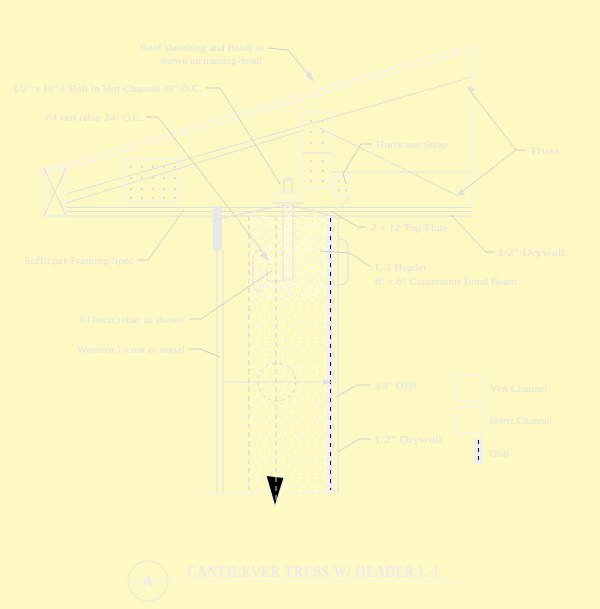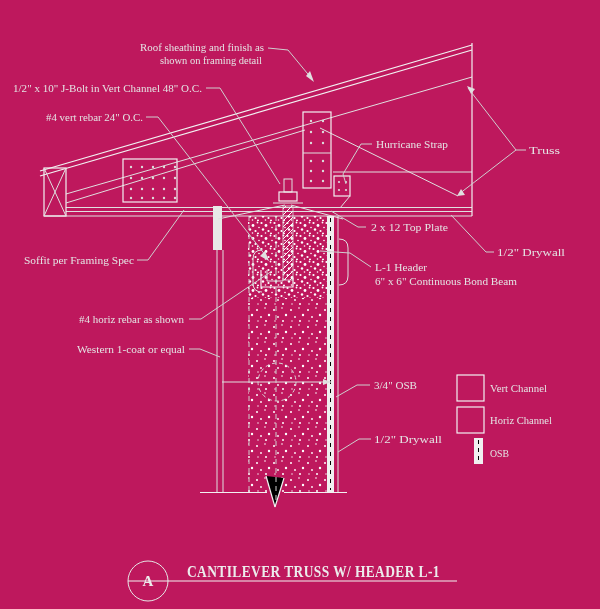--- a/index.html
+++ b/index.html
@@ -1,16 +1,16 @@
 <!DOCTYPE html>
 <html><head>
 <meta charset="utf-8">
 <style>
   html,body{margin:0;padding:0;background:#000;}
-  .canvas{position:relative;width:600px;height:609px;background:#be185d;overflow:hidden;}
+  .canvas{position:relative;width:600px;height:609px;background:#fef9c3;overflow:hidden;}
   svg{display:block;}
   text{font-family:"Liberation Serif", serif;fill:#e4e4e4;font-size:11px;}
   .title-text{font-size:16.5px;font-weight:bold;letter-spacing:.5px;fill:#ececec;}
   .detail-letter{font-size:15px;font-weight:bold;fill:#ececec;}
   .ln{stroke:#e0e0e0;stroke-width:1;fill:none;}
   .lnb{stroke:#f2f2f2;stroke-width:1.2;fill:none;}
   .leader{stroke:#cfcfcf;stroke-width:1;fill:none;}
   .dash{stroke:#cfcfcf;stroke-width:1;fill:none;stroke-dasharray:5,4;}
   .arrow{fill:#e0e0e0;stroke:none;}
 </style>

